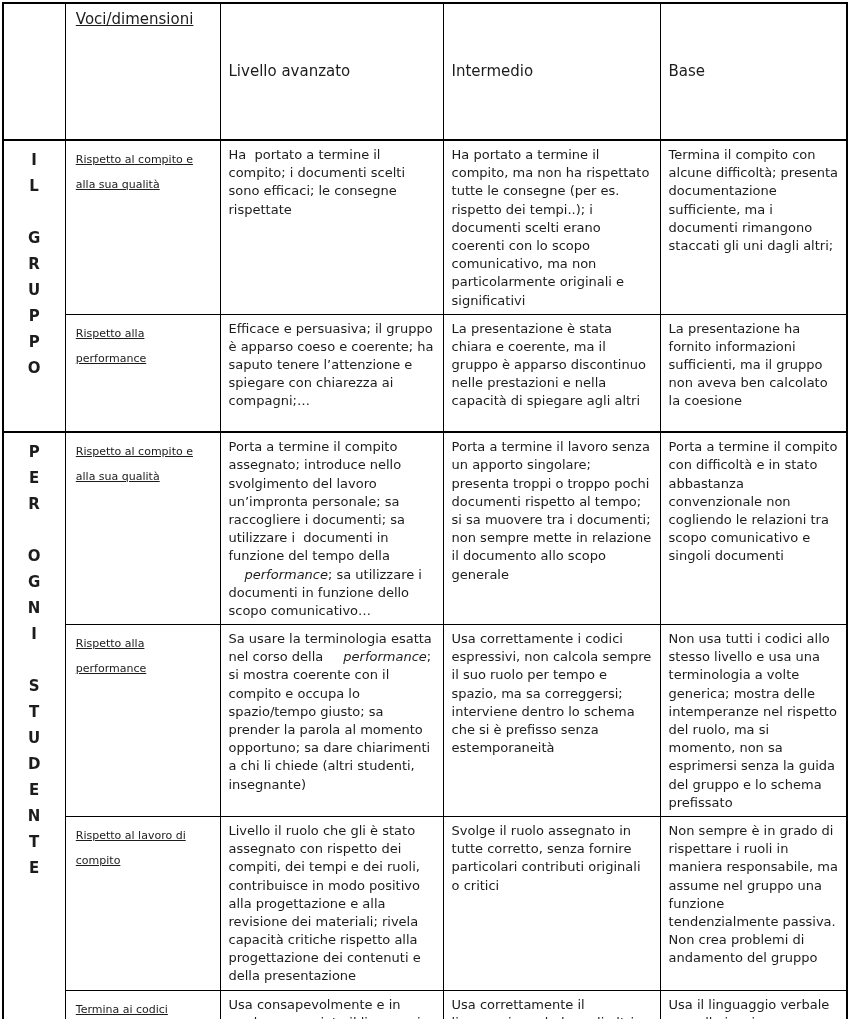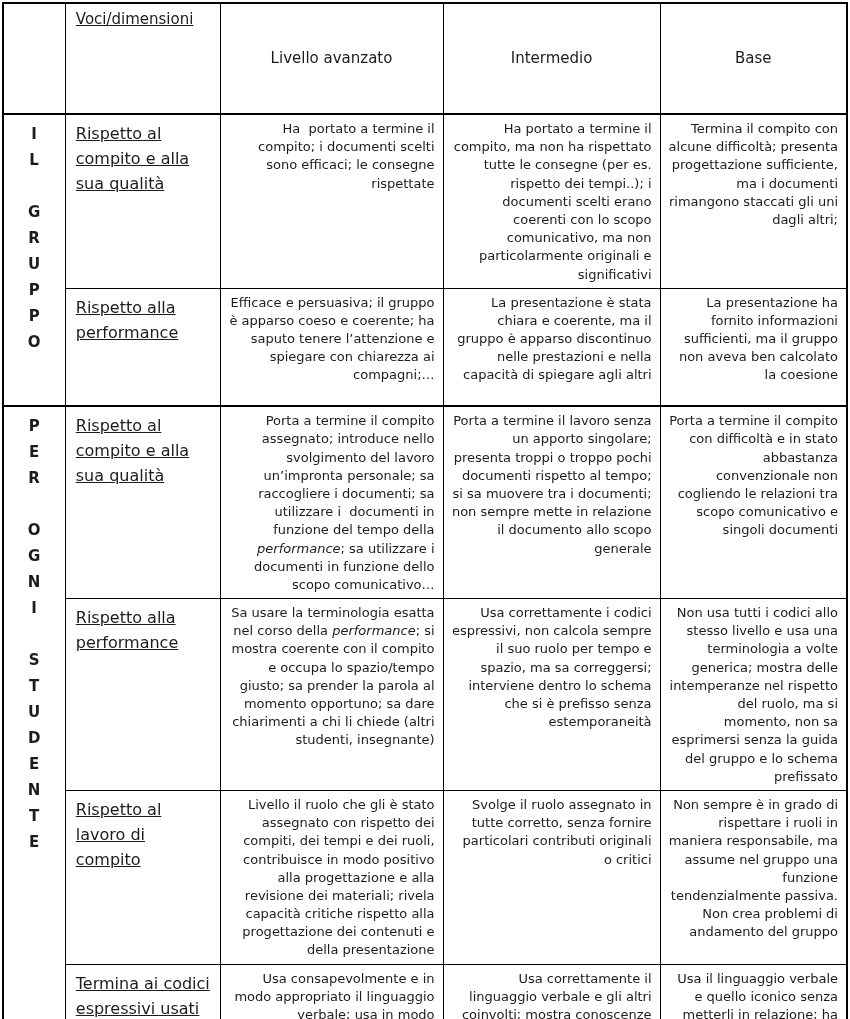--- a/index.html
+++ b/index.html
@@ -32,69 +32,67 @@
     word-wrap: break-word;
   }
   
   col.c-vlabel { width: 62px; }
   col.c-label  { width: 154px; }
   col.c-adv    { width: 222px; }
   col.c-int    { width: 216px; }
   col.c-base   { width: 186px; }
 
   
-  tr.r-header { height: 111px; }
+  tr.r-header { height: 137px; }
   tr.r-g1 { height: 152px; }
   tr.r-g2 { height: 118px; }
   tr.r-s1 { height: 182px; }
   tr.r-s2 { height: 173px; }
   tr.r-s3 { height: 167px; }
   tr.r-s4 { height: 108px; }
 
   tr.r-header td { border-bottom: 2px solid #000000; }
   tr.section-start td { border-top: 2px solid #000000; }
 
   td.corner { }
   td.voci {
     font-size: 15px;
     padding-top: 5px;
     padding-left: 10px;
   }
   td.voci .u { text-decoration: underline; }
 
   td.level {
-    text-align: center;
     vertical-align: middle;
     font-size: 15px;
   }
 
   td.vlabel {
     text-align: center;
     font-weight: bold;
     font-size: 15px;
     line-height: 26px;
     white-space: pre-line;
     padding: 6px 2px;
     letter-spacing: 0.5px;
   }
 
   td.rowlabel {
-    font-size: 16px;
+    font-size: 11px;
     line-height: 25px;
     padding-left: 10px;
     padding-top: 6px;
   }
   td.rowlabel .u { text-decoration: underline; }
 
   td.cell {
     white-space: pre-wrap;
     padding-top: 5px;
-    text-align: right;
   }
-  td.cell em { font-style: italic; }
+  td.cell em { font-style: italic; margin-left: 16px; }
 </style>
 </head>
 <body>
 
 <div class="page">
   <table class="rubric">
     <colgroup>
       <col class="c-vlabel">
       <col class="c-label">
       <col class="c-adv">
@@ -121,21 +119,21 @@
 R
 U
 P
 P
 O</td>
       <td class="rowlabel">
         <span class="u">Rispetto al compito e alla sua qualità</span>
       </td>
       <td class="cell">Ha  portato a termine il compito; i documenti scelti sono efficaci; le consegne rispettate</td>
       <td class="cell">Ha portato a termine il compito, ma non ha rispettato tutte le consegne (per es. rispetto dei tempi..); i documenti scelti erano coerenti con lo scopo comunicativo, ma non particolarmente originali e significativi</td>
-      <td class="cell">Termina il compito con alcune difficoltà; presenta progettazione sufficiente, ma i documenti rimangono staccati gli uni dagli altri;</td>
+      <td class="cell">Termina il compito con alcune difficoltà; presenta documentazione sufficiente, ma i documenti rimangono staccati gli uni dagli altri;</td>
     </tr>
     <tr class="r-g2">
       <td class="rowlabel">
         <span class="u">Rispetto alla performance</span>
       </td>
       <td class="cell">Efficace e persuasiva; il gruppo è apparso coeso e coerente; ha saputo tenere l’attenzione e spiegare con chiarezza ai compagni;…</td>
       <td class="cell">La presentazione è stata chiara e coerente, ma il gruppo è apparso discontinuo nelle prestazioni e nella capacità di spiegare agli altri</td>
       <td class="cell">La presentazione ha fornito informazioni sufficienti, ma il gruppo non aveva ben calcolato la coesione</td>
     </tr>
 

